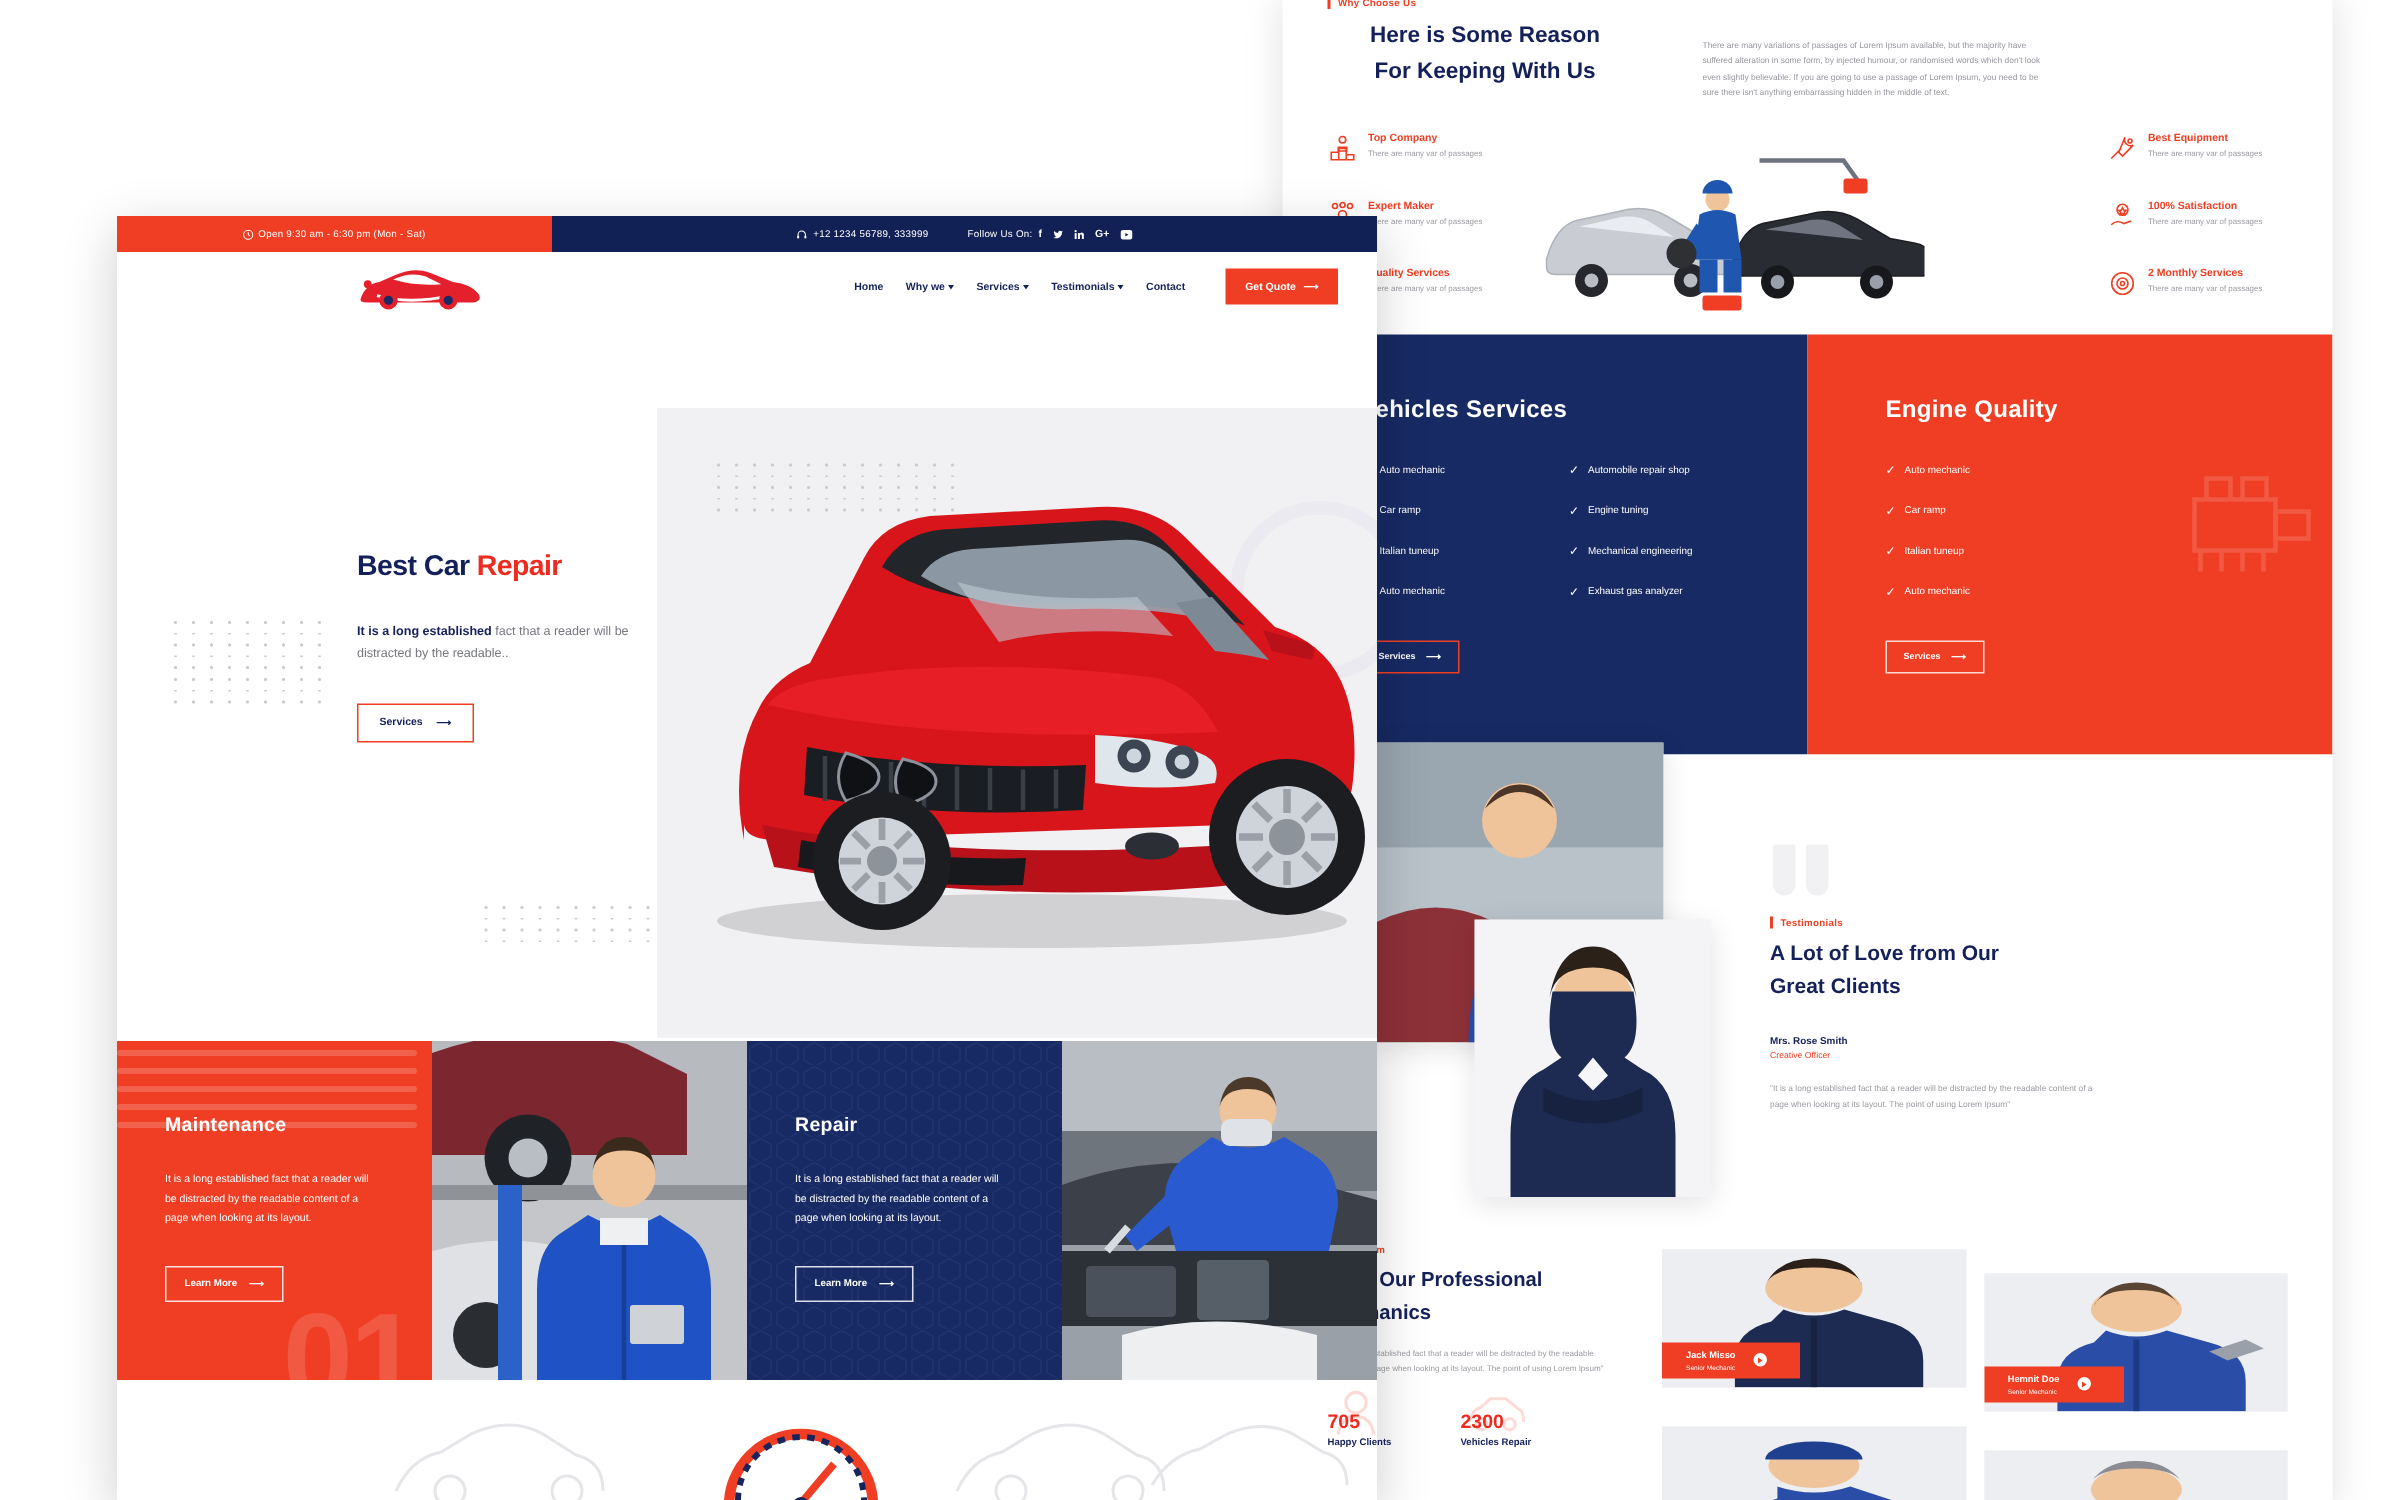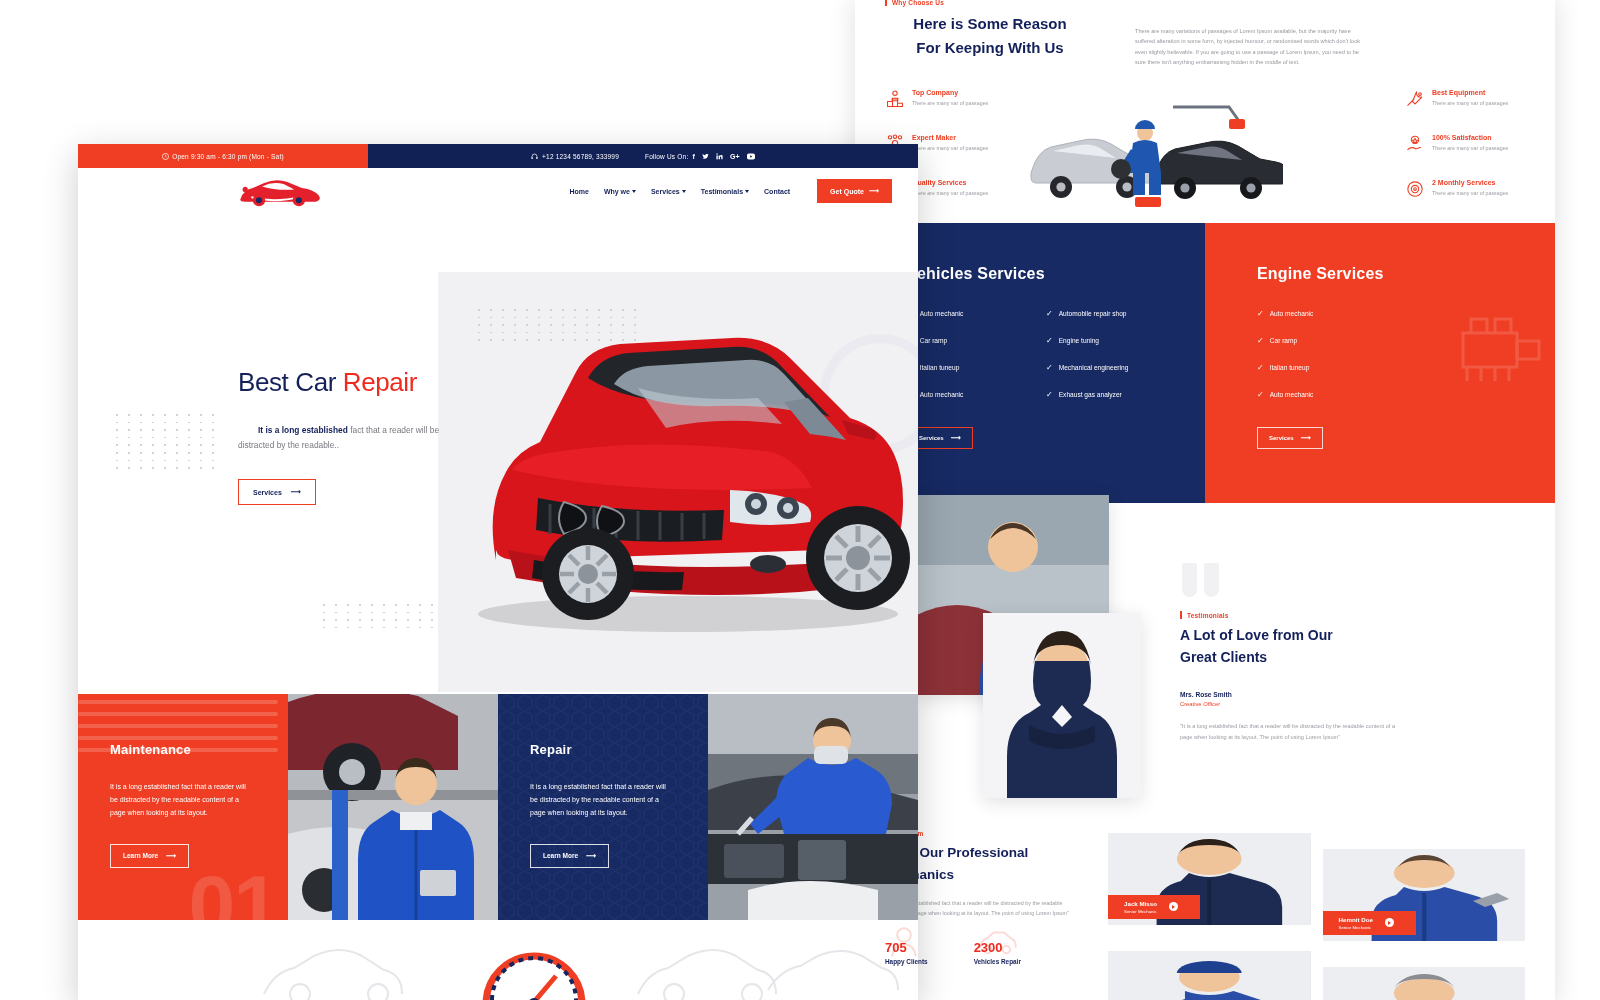--- a/index.html
+++ b/index.html
@@ -64,26 +64,26 @@
   .arr { display: inline-block; font-size: 7px; }
 
   
   .hero { position: relative; height: 480px; background: #fff; overflow: hidden; }
   .hero-panel {
     position: absolute; right: 0; top: 58px; width: 480px; height: 420px;
     background: #f1f1f3;
   }
   .hero-copy { position: absolute; left: 160px; top: 150px; width: 300px; }
   .hero-h1 {
-    font-size: 26px; line-height: 1.44; font-weight: normal;
+    font-size: 19px; line-height: 1.44; font-weight: bold;
     color: #14205a; letter-spacing: -.4px;
   }
   .hero-h1 .red { color: #ef2a1f; }
   .hero-sub { margin-top: 22px; font-size: 8.4px; line-height: 1.7; color: #77787f; width: 212px;}
-  .hero-sub b { color: #14205a; margin-left: 20px; }
+  .hero-sub b { color: #14205a; }
   .btn-outline {
     margin-top: 27px; display: inline-flex; align-items: center; gap: 9px;
     border: 1px solid #ef3e23; color: #14205a; font-size: 7px; font-weight: bold;
     padding: 8px 14px;
   }
   .dots { position: absolute; display: grid; gap: 6px; }
   .dots i { width: 1.6px; height: 1.6px; background: #c9c9cf; border-radius: 50%; display:block; }
   .dots.d1 { left: 400px; top: 95px; grid-template-columns: repeat(14, 6px); }
   .dots.d2 { left: 38px; top: 200px; grid-template-columns: repeat(9, 6px); }
   .dots.d3 { left: 245px; top: 390px; grid-template-columns: repeat(10, 6px); }
@@ -378,21 +378,21 @@
         </div>
       </div>
 
       <div class="svc engine">
         <svg class="svc-wm" viewBox="0 0 120 120" width="120" height="120" style="right:-6px;top:70px;">
           <rect x="22" y="40" width="54" height="34" fill="none" stroke="#fff" stroke-width="3"></rect>
           <rect x="76" y="48" width="22" height="18" fill="none" stroke="#fff" stroke-width="3"></rect>
           <path d="M30 40 v-14 h16 v14M54 40 v-14 h16 v14" fill="none" stroke="#fff" stroke-width="3"></path>
           <path d="M26 74 v14M40 74 v14M54 74 v14M68 74 v14" stroke="#fff" stroke-width="3"></path>
         </svg>
-        <h2>Engine Services</h2>
+        <h2>Engine Quality</h2>
         <div class="svc-list">
           <div class="svc-item">
               <span class="tick">✓</span>
               <span>Auto mechanic</span>
             </div>
           <div class="svc-item">
               <span class="tick">✓</span>
               <span>Car ramp</span>
             </div>
           <div class="svc-item">

